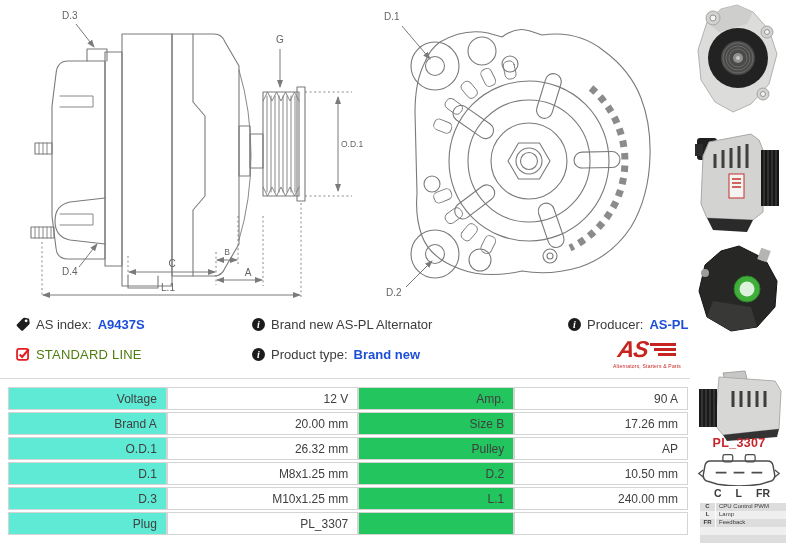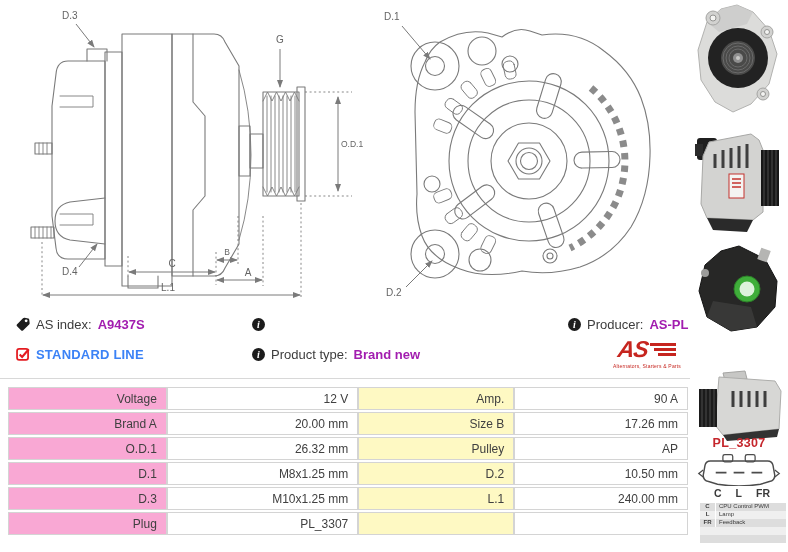--- a/index.html
+++ b/index.html
@@ -30,22 +30,22 @@
   .pinout{position:absolute;left:10px;top:503px;width:86px;font-size:6px;color:#3a3a3a;}
   .pinout .prow{display:flex;height:7.5px;line-height:7.5px;margin-bottom:.5px;}
   .pinout .prow.dark{background:#dddddd;}
   .pinout .prow.lite{background:#efefef;}
   .pinout .pin{width:15px;text-align:center;font-weight:bold;border-right:1px solid #fff;}
   .pinout .desc{flex:1;padding-left:3px;white-space:nowrap;overflow:hidden;}
 
   
   .info-item{position:absolute;height:16px;display:flex;align-items:center;gap:6px;
              font-size:13px;white-space:nowrap;}
-  .info-item b{color:#a21caf;}
-  .red-bold{color:#3b82f6;font-weight:bold;letter-spacing:.2px;}
+  .info-item b{color:#1d4ed8;}
+  .red-bold{color:#4d7c0f;font-weight:normal;letter-spacing:.2px;}
   .info-icon{display:inline-block;width:13px;height:13px;border-radius:50%;
              background:#1c1c1c;color:#fff;text-align:center;
              font:italic bold 10px/13px "Liberation Serif",serif;flex:0 0 auto;}
   .info-icon::after{content:"i";}
   .divider{position:absolute;left:0;width:690px;height:1px;background:#d8d8d8;}
 
   
   .as-logo{position:absolute;left:606px;top:336px;width:82px;text-align:center;}
   .as-logo-top{display:flex;align-items:center;justify-content:center;gap:2px;height:26px;}
   .as-text{font-style:italic;font-weight:bold;font-size:23px;color:#c6251f;
@@ -55,23 +55,23 @@
   .as-stripes i:nth-child(1){width:26px;}
   .as-stripes i:nth-child(2){width:22px;margin-left:4px;}
   .as-stripes i:nth-child(3){width:18px;margin-left:8px;}
   .as-tagline{font-size:5px;color:#c6251f;margin-top:1px;letter-spacing:.2px;}
 
   
   table.spec{position:absolute;left:8px;top:385px;width:680px;
              border-collapse:separate;border-spacing:0 2px;font-size:12px;color:#404040;}
   table.spec td{height:21px;padding:0 9px 0 4px;text-align:right;vertical-align:middle;
                 border:1px solid #d4d4d4;}
-  td.lbl{background:#f9a8d4;}
+  td.lbl{background:#5eead4;}
   td.val{background:#ffffff;border-left:none;}
-  td.lbl2{background:#fef9c3;border-left:none;}
+  td.lbl2{background:#22c55e;border-left:none;}
 </style>
 </head>
 <body>
 
 <div class="sheet">
 
   <svg class="draw" style="left:8px;top:4px;width:355px;height:300px" viewBox="0 0 355 300">
     <defs>
       <marker id="arr" viewBox="0 0 8 8" refX="7" refY="3" markerWidth="8" markerHeight="8" orient="auto-start-reverse" markerUnits="userSpaceOnUse">
         <path d="M0,0 L8,3 L0,6 Z" fill="#7a7a7a"></path>
@@ -308,20 +308,21 @@
   <div class="info-item" style="left:16px;top:346px">
     <svg width="14" height="14" viewBox="0 0 16 16">
       <rect x="1.2" y="2.2" width="12.6" height="12.6" rx="2.4" fill="none" stroke="#e41b20" stroke-width="2"></rect>
       <path d="M4.2,8.6 L7,11.4 L14.6,2.6" fill="none" stroke="#e41b20" stroke-width="2.4"></path>
     </svg>
     <span class="red-bold">STANDARD LINE</span>
   </div>
 
   <div class="info-item" style="left:252px;top:316px">
     <span class="info-icon"></span>
+    <span>Brand new AS-PL Alternator</span>
   </div>
 
   <div class="info-item" style="left:568px;top:316px">
     <span class="info-icon"></span>
     <span>Producer:</span>
     <b>AS-PL</b>
   </div>
 
   <div class="info-item" style="left:252px;top:346px">
     <span class="info-icon"></span>

